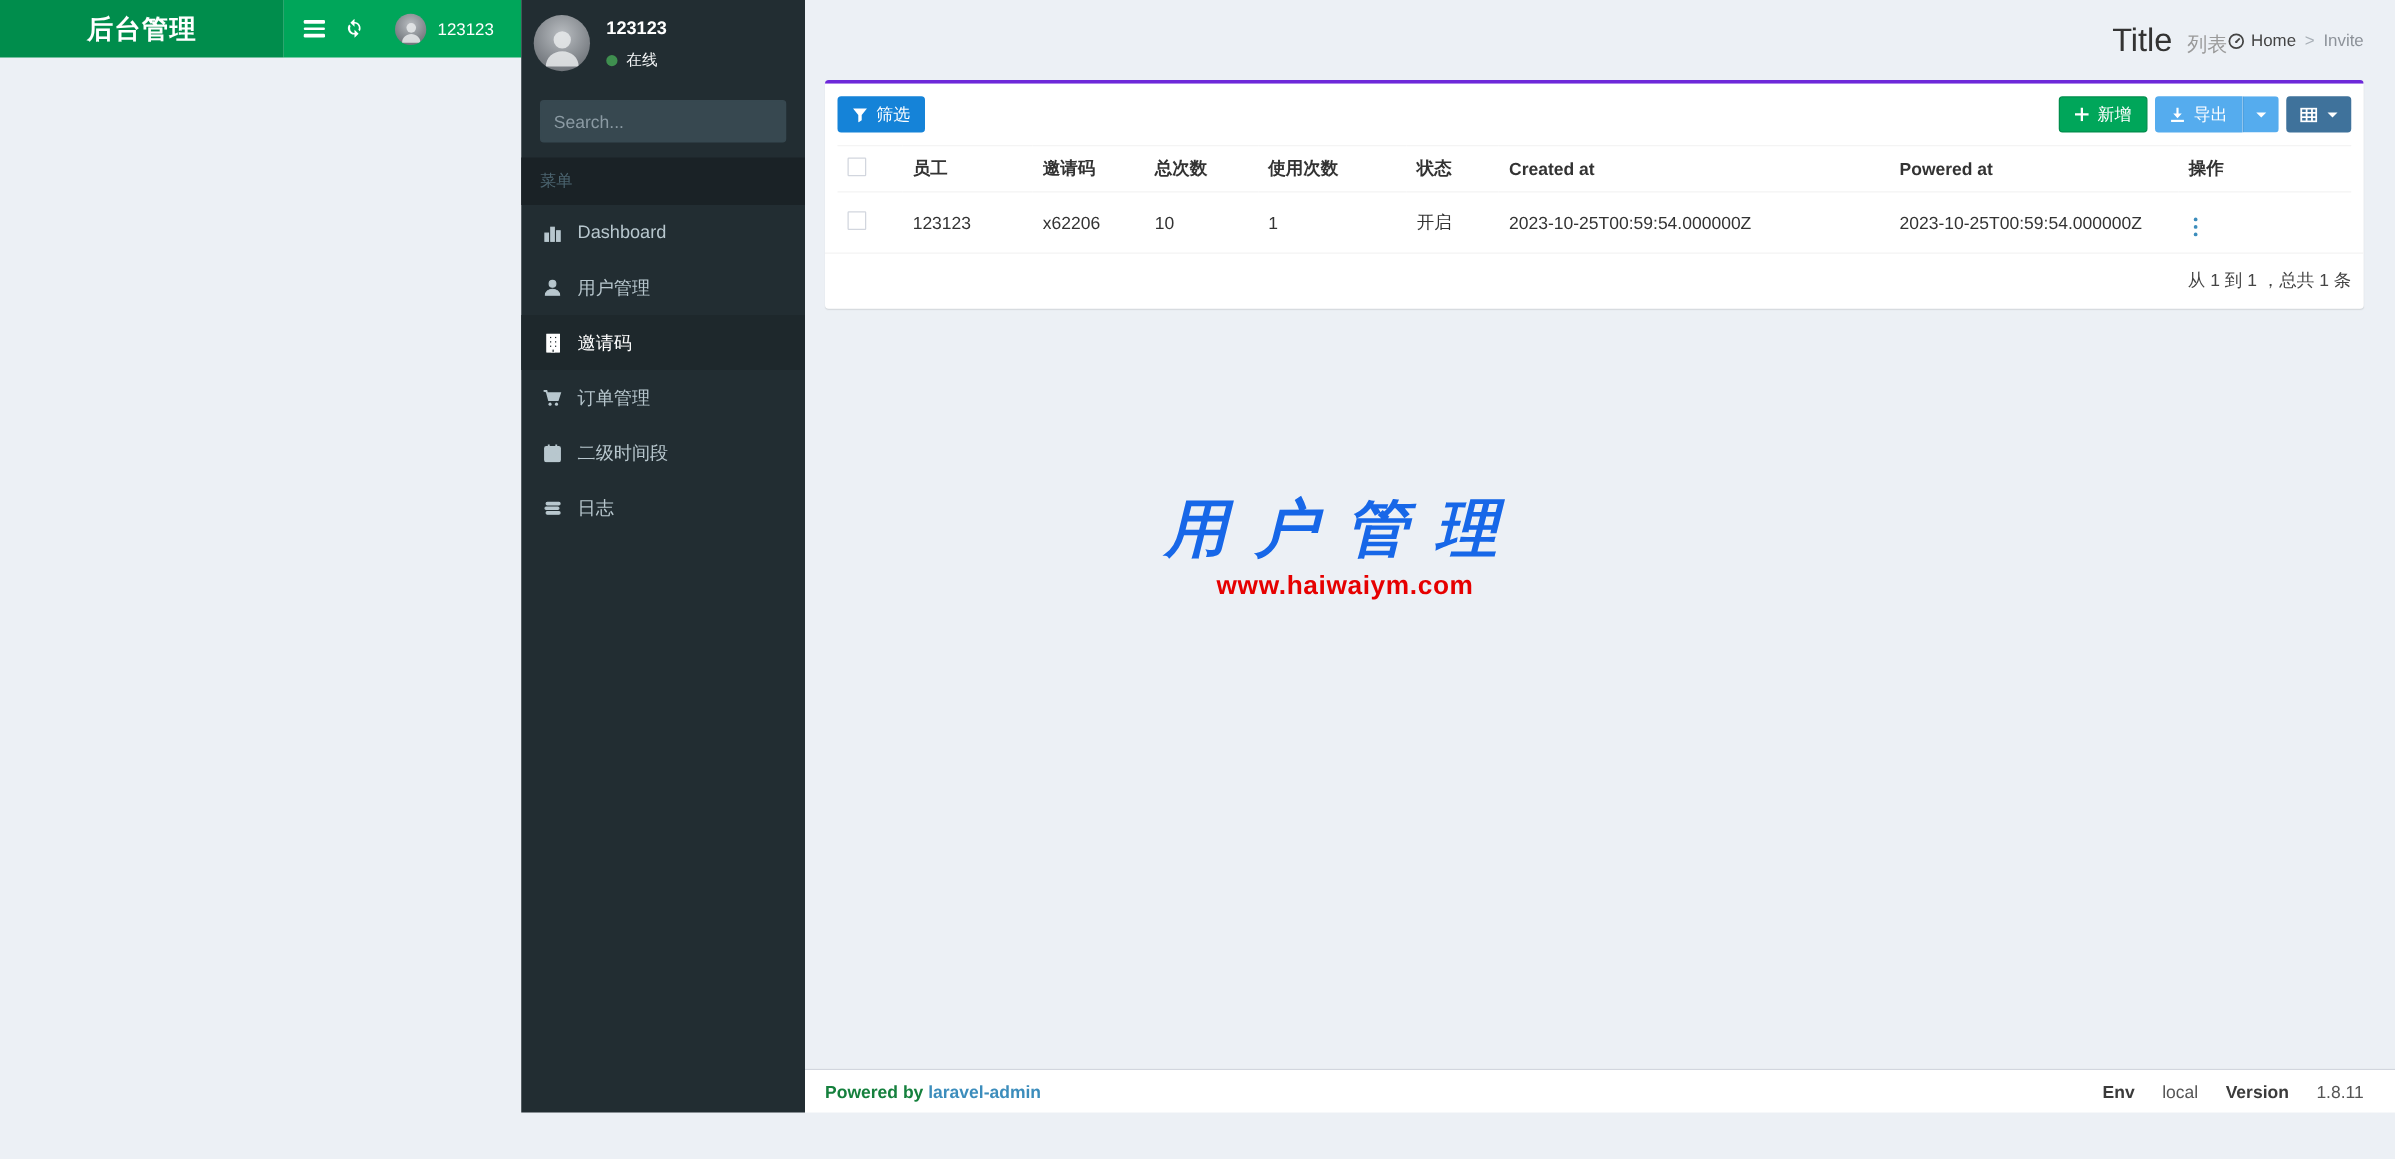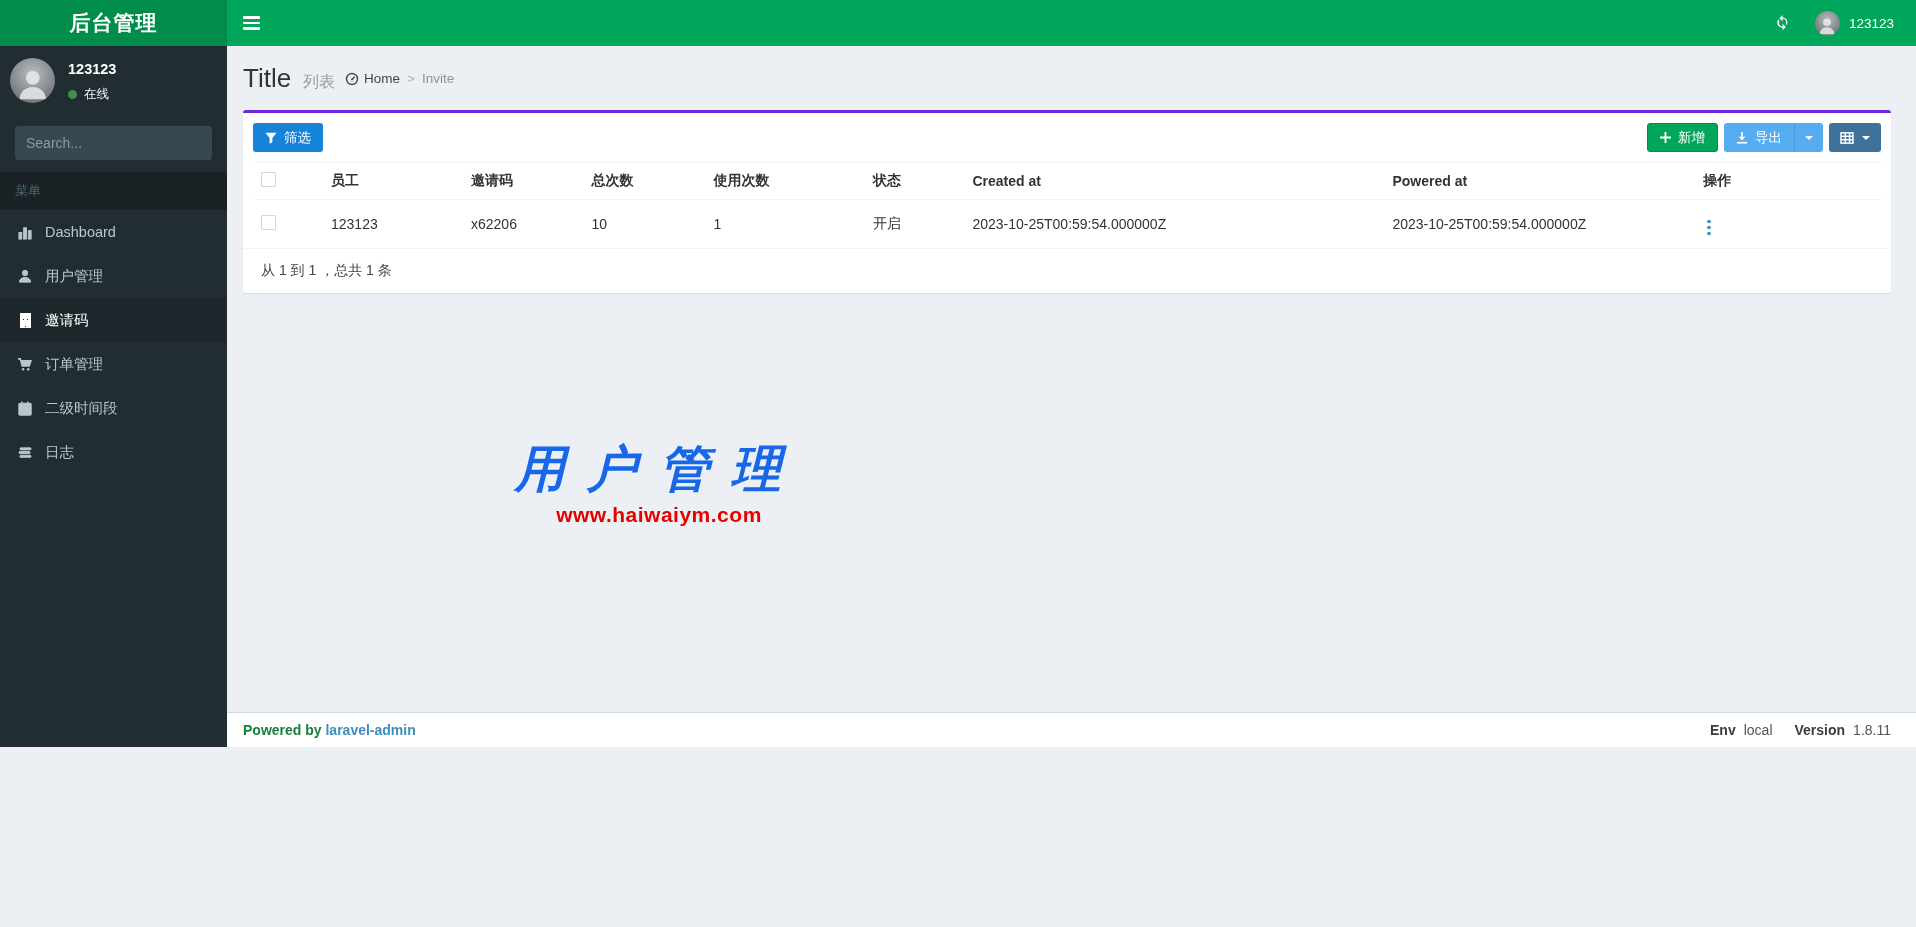--- a/index.html
+++ b/index.html
@@ -4,21 +4,21 @@
 <style>
   :root{
     --green:#00a65a; --green-dark:#008d4c; --sidebar-bg:#222d32; --sidebar-text:#b8c7ce;
     --sidebar-active-bg:#1e282c; --content-bg:#ecf0f5; --primary-blue:#1583d8;
     --export-blue:#55acee; --column-blue:#3f729b; --pager-active:#3c8dbc; --link-blue:#3c8dbc;
     --watermark-blue:#1767e8; --watermark-red:#e60000;
   }
   *{box-sizing:border-box; margin:0; padding:0;}
   html,body{width:1916px; height:927px; overflow:hidden;}
   body{font-family:"Liberation Sans","DejaVu Sans",sans-serif; font-size:14px; color:#333; background:var(--content-bg);}
-  .app{width:1916px; height:747px; display:flex; flex-direction:column;}
+  .app{width:1916px; height:890px; display:flex; flex-direction:row;}
 
   
   .navbar{height:46px; display:flex; flex:0 0 46px;}
   .logo{width:227px; background:var(--green-dark); color:#fff; font-size:21px; font-weight:bold;
         display:flex; align-items:center; justify-content:center; letter-spacing:1px;}
   .navbar-main{flex:1; background:var(--green); display:flex; align-items:center; justify-content:space-between;}
   .hamburger{padding:0 16px; height:46px; display:flex; align-items:center; cursor:pointer;}
   .hamburger .bars{display:flex; flex-direction:column; gap:3px;}
   .hamburger .bars span{display:block; width:17px; height:2.5px; background:#fff; border-radius:1px;}
   .navbar-right{display:flex; align-items:center; gap:24px; padding-right:22px; color:#fff;}
@@ -41,21 +41,21 @@
   .sidebar-search input{flex:1; background:transparent; border:none; outline:none; color:#ccc; font-size:14px; padding:8px 10px; font-family:inherit;}
   .sidebar-search input::placeholder{color:#8b9aa3;}
   .menu-header{background:#1a2226; color:#4b646f; font-size:13px; padding:10px 15px;}
   .menu-item{height:44px; display:flex; align-items:center; gap:10px; padding:0 15px; color:var(--sidebar-text); font-size:14.5px; cursor:pointer;}
   .menu-item .mi-icon{width:20px; display:flex; justify-content:center; align-items:center;}
   .menu-item svg{fill:currentColor; stroke:currentColor;}
   .menu-item.active{background:var(--sidebar-active-bg); color:#fff;}
 
   
   .content-wrapper{flex:1; display:flex; flex-direction:column; background:var(--content-bg); position:relative; min-width:0;}
-  .content-header{display:flex; align-items:center; justify-content:flex-start; padding:17px 25px 8px 16px;gap:10px;}
+  .content-header{display:flex; align-items:center; justify-content:flex-end; padding:17px 25px 8px 16px;}
   .page-title{font-size:26px; font-weight:normal; color:#333;}
   .page-subtitle{font-size:16px; color:#9a9a9a; margin-left:8px;}
   .breadcrumb{display:flex; align-items:center; gap:7px; font-size:13.5px; color:#444;}
   .breadcrumb .crumb-home{display:flex; align-items:center; gap:5px; color:#444; cursor:pointer;}
   .breadcrumb .sep{color:#a9b0b7;}
   .breadcrumb .current{color:#8d9299;}
 
   .box{background:#fff; border-top:3px solid #6d28d9; border-radius:3px; margin:8px 25px 13px 16px;
        box-shadow:0 1px 1px rgba(0,0,0,.1);}
   .box-header{display:flex; align-items:center; justify-content:space-between; padding:10px;}
@@ -71,21 +71,21 @@
   .caret{width:0; height:0; border-left:4px solid transparent; border-right:4px solid transparent; border-top:4px solid #fff;}
 
   table.grid{width:calc(100% - 20px); margin:0 10px; border-collapse:collapse; font-size:14px;}
   table.grid th, table.grid td{text-align:left; padding:10px 8px; border-top:1px solid #f4f4f4;}
   table.grid th{font-weight:bold; color:#333; padding:9px 8px;}
   th.col-actions, td.col-actions{text-align:right; padding-right:48px;}
   .checkbox{width:15px; height:15px; border:1px solid #d2d6de; border-radius:1px; background:#fff; display:inline-block; cursor:pointer;}
   .dots-btn{display:inline-flex; flex-direction:column; gap:2.5px; cursor:pointer; padding:3px 4px; background:none; border:none;}
   .dots-btn i{width:3.5px; height:3.5px; border-radius:50%; background:var(--pager-active); display:block;}
 
-  .box-footer{border-top:1px solid #f4f4f4; padding:13px 10px; display:flex; align-items:center; justify-content:space-between;}
+  .box-footer{border-top:1px solid #f4f4f4; padding:13px 10px; display:flex; align-items:center; justify-content:flex-end;}
   .summary{color:#444; padding-left:8px;}
   .pager-zone{display:flex; align-items:center; gap:16px;}
   .perpage{display:flex; align-items:center; gap:8px; color:#666; font-size:13.5px;}
   .select{border:1px solid #9aa0a6; border-radius:4px; background:#fff; height:30px; width:64px; padding:0 9px;
           display:inline-flex; align-items:center; justify-content:space-between; cursor:pointer; color:#222;}
   .select .chev{width:8px; height:8px; border-right:2px solid #222; border-bottom:2px solid #222; transform:rotate(45deg) translate(-2px,-2px);}
   .pager{display:inline-flex; border-radius:3px; overflow:hidden; border:1px solid #ddd;}
   .pager .pg{min-width:31px; height:30px; display:inline-flex; align-items:center; justify-content:center;
              background:#fff; color:var(--link-blue); font-size:13.5px; cursor:pointer; border-left:1px solid #ddd;}
   .pager .pg:first-child{border-left:none;}
@@ -96,21 +96,21 @@
   .wm-title{font-family:"DejaVu Serif","Liberation Serif",serif; font-weight:bold; font-style:italic;
             font-size:50px; color:var(--watermark-blue); letter-spacing:22px; white-space:nowrap;}
   .wm-url{font-size:21px; font-weight:bold; color:var(--watermark-red); margin-top:0px; letter-spacing:.5px;}
 
   .main-footer{margin-top:auto; background:#fff; border-top:1px solid #d2d6de; padding:9px 25px 9px 16px;
                display:flex; justify-content:space-between; font-size:14px; color:#444;}
   .f-left b{color:#15803d;}
   .f-link{color:var(--link-blue); font-weight:bold; cursor:pointer;}
   .f-right{display:flex; gap:22px; color:#555;}
   .f-right b{color:#3b3b3b;}
-  .f-pair{display:flex; gap:8px;}
+  .f-pair{display:flex; gap:22px;}
 
   .icon-svg{display:block;}
 </style>
 </head>
 <body>
 
 <div class="app">
 
   <header class="navbar">
     <div class="logo">后台管理</div>

